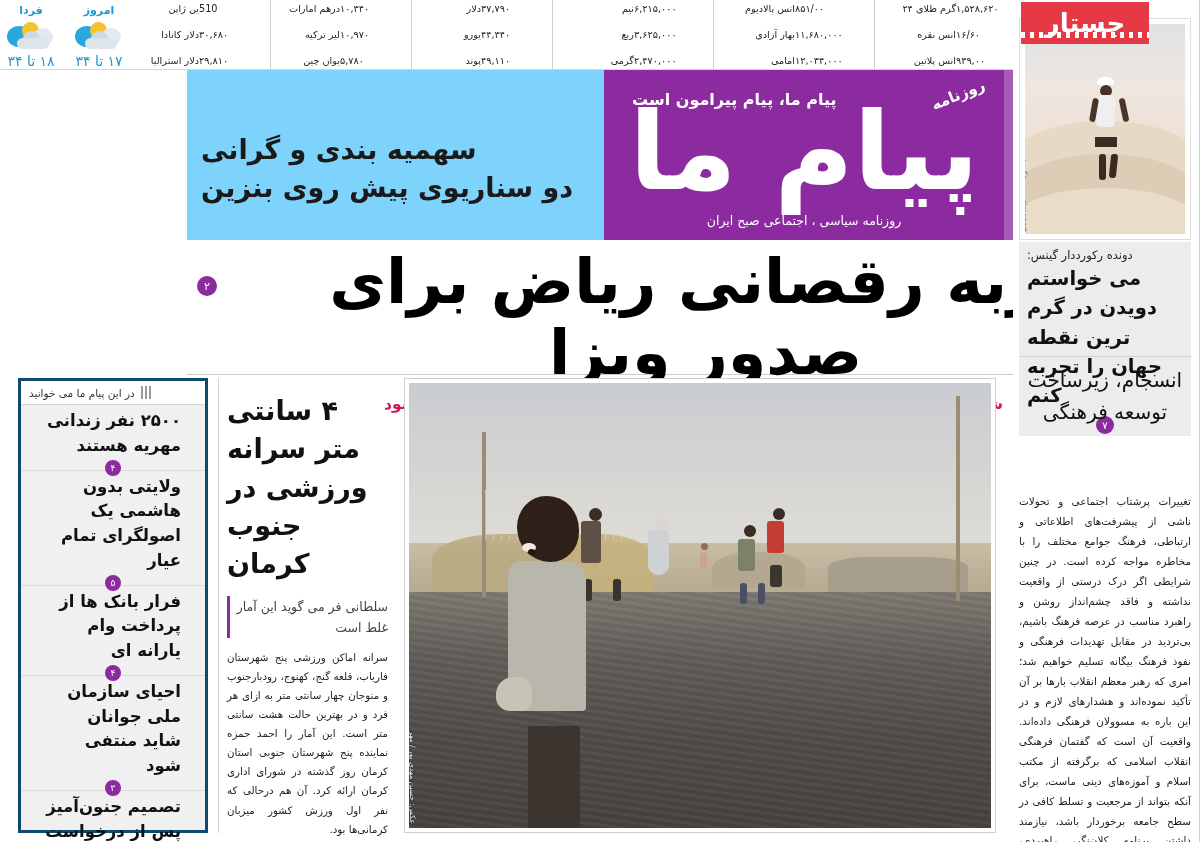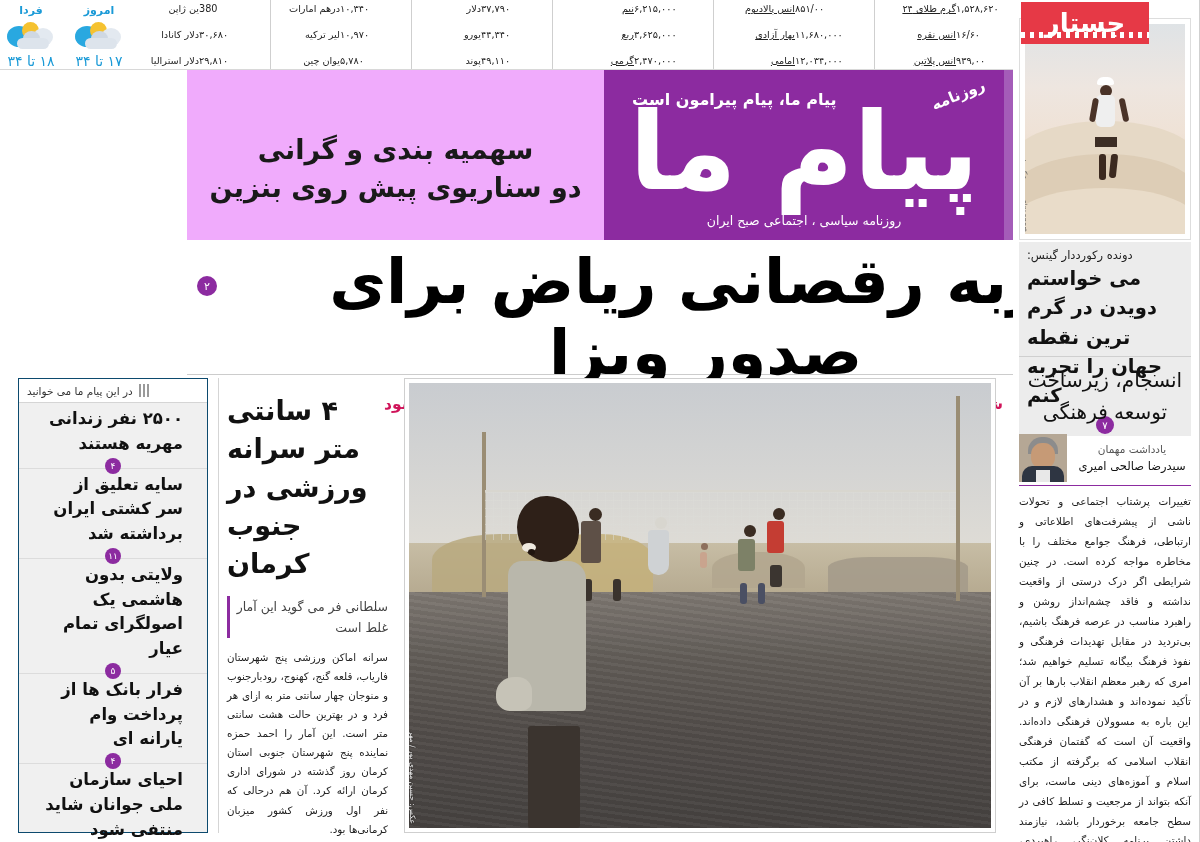--- a/index.html
+++ b/index.html
@@ -38,21 +38,21 @@
   .wx-temp { font-size: 14px; color:#1a9ad7; font-weight:normal; letter-spacing:0.5px;}
 
   .tk-group {
     display:flex; flex-direction: column; justify-content: center;
     border-right: 1px solid #cfcfcf;
     padding: 3px 7px; gap: 14px;
   }
   .tk-row { display:flex; flex-direction: row-reverse; align-items:center; font-size:10px; color:#222; height:18px;}
   .tk-name { width: 62px; text-align: right; font-size: 9.7px; }
   .tk-val  { width: 64px; text-align: left; font-size: 9.7px; direction:ltr; }
-  .tk-group.wide .tk-name { width: 74px; text-decoration: underline; }
+  .tk-group.wide .tk-name { width: 74px; }
   .tk-group.wide .tk-val { width: 72px; }
 
   .tk-telegram {
     width: 178px; display:flex; flex-direction: row-reverse; align-items:center;
     gap:7px; padding: 0 8px; border-right: 1px solid #cfcfcf;
   }
 
   
   .masthead {
     position:absolute; top:70px; right:0; width:1013px; height:170px;
@@ -80,22 +80,22 @@
   }
   .logo-word { color:#fff; font-size: 108px; font-weight:bold; line-height: 0.9;
                letter-spacing: -2px; margin-top:-6px;}
   .logo-slogan { position:absolute; top:20px; left:28px; color:#fff; font-size:16px; font-weight:bold;}
   .logo-kind { position:absolute; top:16px; right:18px; color:#fff; font-size:15px;
                transform: rotate(-22deg); font-weight:bold;}
   .logo-sub { position:absolute; bottom:12px; left:0; right:0; text-align:center;
               color:#fff; font-size:12.5px; }
 
   .mh-lead {
-    position:absolute; top:0; left:0; width:417px; height:212px; background:#f0abfc;
-    display:flex; flex-direction:column; align-items:center; justify-content:center;
+    position:absolute; top:0; left:0; width:417px; height:212px; background:#7dd3fc;
+    display:flex; flex-direction:column; align-items:flex-end; justify-content:center;
     padding: 0 14px 14px;
   }
   .mh-lead-t { color:#1a1a1a; font-size:27px; font-weight:bold; line-height:1.42;
                text-align:center; }
   .mh-pagebadge { width:19px;height:19px;border-radius:50%;background:#8c2ba0;color:#fff;
                   font-size:10.5px; display:flex;align-items:center;justify-content:center;
                   position:absolute; bottom: 4px; }
   .mh-rule { position:absolute; bottom:13px; left:38px; right:38px; height:2px; background:#fff;}
 
   
@@ -113,21 +113,21 @@
   }
   .head-badge {
     position:absolute; top:36px; left:10px; width:20px;height:20px;border-radius:50%;
     background:#8c2ba0; color:#fff; font-size:11px;
     display:flex;align-items:center;justify-content:center;
   }
 
   
   .index-col {
     position:absolute; top:378px; left:18px; width:190px; height:455px;
-    background:#f0f0f0; border:1px solid #0c4a6e;
+    background:#f0f0f0; border:3px solid #0c4a6e;
   }
   .index-head {
     background:#fff; border-bottom:1px solid #d5d5d5; height:24px;
     display:flex; flex-direction:row-reverse; align-items:center; justify-content:flex-start;
     padding: 0 8px; gap:6px;
   }
   .index-head-txt { font-size:10.5px; color:#333; }
   .index-bars { margin-right:auto; display:flex; gap:2px; }
   .index-bars i { display:block; width:2px; height:13px; background:#9a9a9a; }
   .idx-item { padding: 4px 24px 2px; border-bottom:1px solid #dcdcdc; position:relative; }
@@ -272,21 +272,21 @@
           <span class="wx-cl2"></span>
             <span class="wx-cl4"></span>
         </div>
         <div class="wx-temp">۱۷ تا ۳۴</div>
       </div>
     </div>
 
     <div class="tk-group">
       <div class="tk-row">
           <span class="tk-name">ین ژاپن</span>
-          <span class="tk-val">380</span>
+          <span class="tk-val">510</span>
         </div>
       <div class="tk-row">
           <span class="tk-name">دلار کانادا</span>
           <span class="tk-val">۳۰,۶۸۰</span>
         </div>
       <div class="tk-row">
           <span class="tk-name">دلار استرالیا</span>
           <span class="tk-val">۲۹,۸۱۰</span>
         </div>
     </div>
@@ -428,24 +428,20 @@
       <span class="index-head-txt">در این پیام ما می خوانید</span>
       <span class="index-bars">
           <i></i>
           <i></i>
           <i></i>
         </span>
     </div>
     <div class="idx-item">
       <div class="idx-text">۲۵۰۰ نفر زندانی مهریه هستند</div>
       <div class="idx-badge">۴</div>
-    </div>
-    <div class="idx-item">
-      <div class="idx-text">سایه تعلیق از سر کشتی ایران برداشته شد</div>
-      <div class="idx-badge">۱۱</div>
     </div>
     <div class="idx-item">
       <div class="idx-text">ولایتی بدون هاشمی یک اصولگرای تمام عیار</div>
       <div class="idx-badge">۵</div>
     </div>
     <div class="idx-item">
       <div class="idx-text">فرار بانک ها از پرداخت وام یارانه ای</div>
       <div class="idx-badge">۴</div>
     </div>
     <div class="idx-item">
@@ -540,29 +536,17 @@
     <div class="rs-block1">
       <div class="rs-kicker">دونده رکورددار گینس:</div>
       <div class="rs-title">می خواستم دویدن در گرم ترین نقطه جهان را تجربه کنم</div>
       <div class="rs-badge">۷</div>
     </div>
 
     <div class="rs-sep"></div>
 
     <div class="rs-title2">انسجام، زیرساخت توسعه فرهنگی</div>
 
-    <div class="rs-author">
-      <div class="rs-avatar">
-        <span class="av-hair"></span>
-          <span class="av-face"></span>
-          <span class="av-body"></span>
-          <span class="av-shirt"></span>
-      </div>
-      <div class="rs-meta">
-        <div class="rs-meta-label">یادداشت مهمان</div>
-        <div class="rs-meta-name">سیدرضا صالحی امیری</div>
-      </div>
-    </div>
 
     <div class="rs-body">تغییرات پرشتاب اجتماعی و تحولات ناشی از پیشرفت‌های اطلاعاتی و ارتباطی، فرهنگ جوامع مختلف را با مخاطره مواجه کرده است. در چنین شرایطی اگر درک درستی از واقعیت نداشته و فاقد چشم‌انداز روشن و راهبرد مناسب در عرصه فرهنگ باشیم، بی‌تردید در مقابل تهدیدات فرهنگی و نفوذ فرهنگ بیگانه تسلیم خواهیم شد؛ امری که رهبر معظم انقلاب بارها بر آن تأکید نموده‌اند و هشدارهای لازم و در این باره به مسوولان فرهنگی داده‌اند. واقعیت آن است که گفتمان فرهنگی انقلاب اسلامی که برگرفته از مکتب اسلام و آموزه‌های دینی ماست، برای آنکه بتواند از مرجعیت و تسلط کافی در سطح جامعه برخوردار باشد، نیازمند داشتن برنامه کلان‌نگر، راهبردی، درازمدت و آینده‌نگر است. لازمه دست یافتن به</div>
   </div>
 
 </div>
 
 </body></html>

